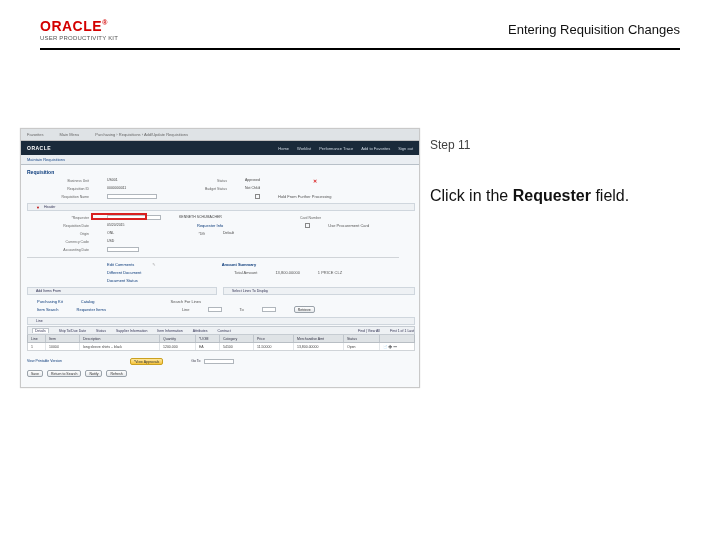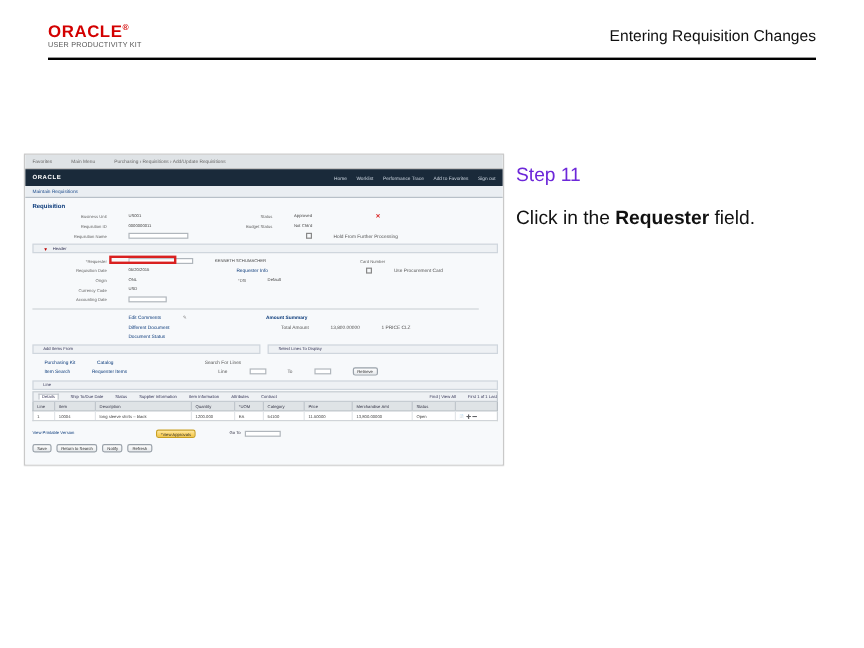--- a/index.html
+++ b/index.html
@@ -56,23 +56,23 @@
     text-align: center;
   }
   
   .step-col {
     position: absolute;
     left: 430px;
     top: 138px;
     width: 260px;
   }
   .step-label {
-    font-size: 16px;
-    color: #6d28d9;
-    margin-bottom: 18px;
+    font-size: 12px;
+    color: #404040;
+    margin-bottom: 35px;
   }
   .step-instr {
     font-size: 16px;
     color: #111;
   }
   .step-instr b { font-weight: 700; }
   
   .shot {
     position: absolute;
     left: 20px;

